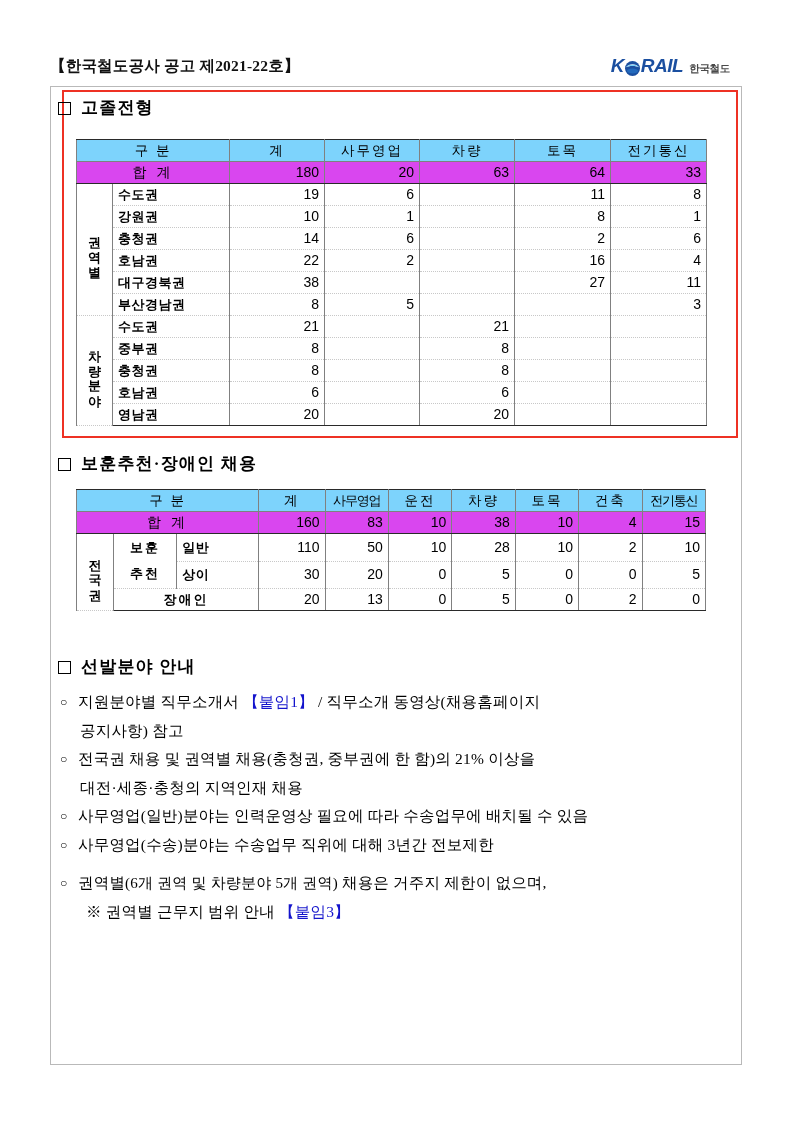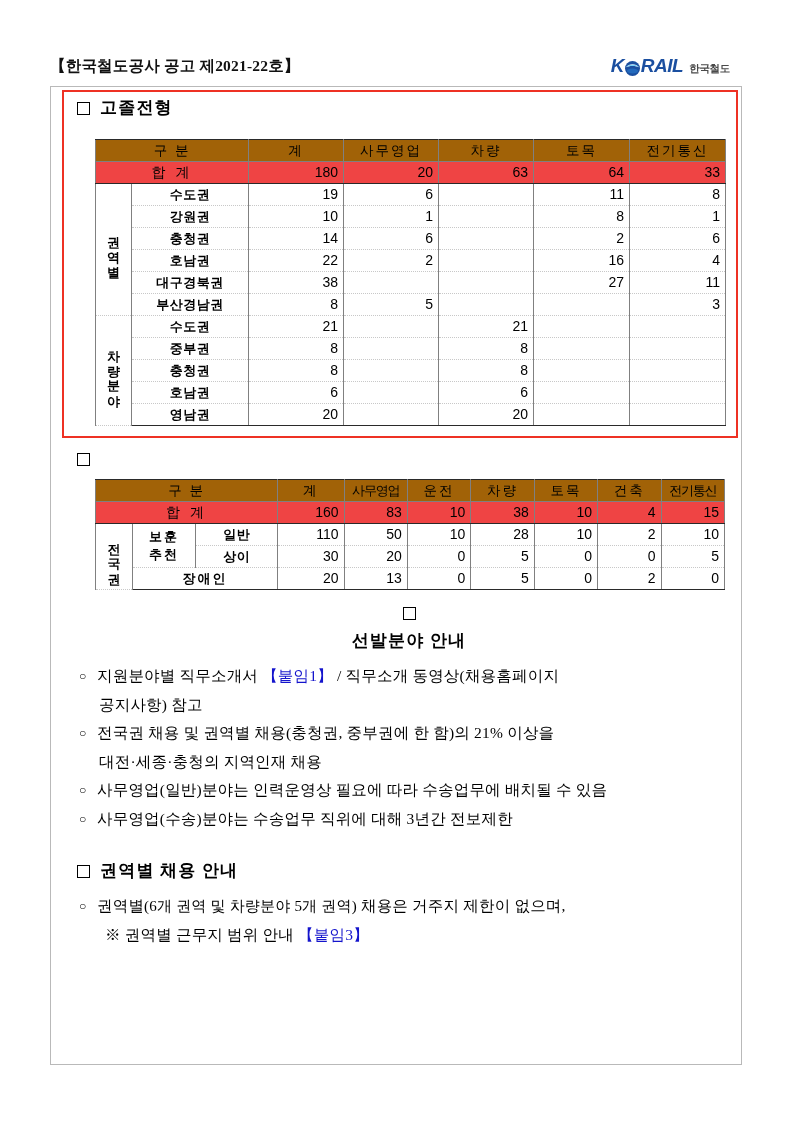--- a/index.html
+++ b/index.html
@@ -68,21 +68,21 @@
     left: 62px; top: 90px;
     width: 676px; height: 348px;
     border: 2px solid #ee3124;
     background: transparent;
     pointer-events: none;
   }
 
   
   .content {
     position: absolute;
-    left: 77px; top: 96px;
+    left: 58px; top: 96px;
     width: 664px;
   }
 
   .section-heading {
     display: flex; align-items: center; gap: 10px;
     font-size: 17px; font-weight: 700; color: #000;
     letter-spacing: 1.2px;
     margin: 0;
   }
   .sq-bullet {
@@ -106,37 +106,37 @@
     border-right: 1px solid #808080;
     border-top: 1px dotted #c8c8c8;
     border-bottom: 1px dotted #c8c8c8;
     padding: 1px 5px;
     height: 21px;
     line-height: 19px;
     white-space: nowrap;
     overflow: hidden;
   }
   table.kt th {
-    background: #a16207;
+    background: #7dd3fc;
     font-weight: 400;
     text-align: center;
     letter-spacing: 2px;
     border-top: 1.6px solid #2a2a2a;
     border-bottom: 1px solid #808080;
     font-size: 13.5px;
   }
   table.kt th.tight { letter-spacing: -1.2px; font-size: 13px; }
   tr.total-row td {
-    background: #ef4444;
+    background: #d946ef;
     border-top: 1px solid #808080;
     border-bottom: 1.6px solid #2a2a2a;
     font-size: 14px;
   }
   td.num { text-align: right; padding-right: 7px; font-size: 14px; }
-  td.lbl { text-align: center; font-weight: 700; letter-spacing: 0.5px; }
+  td.lbl { font-weight: 700; letter-spacing: 0.5px; }
   td.lbl-total { text-align: center; letter-spacing: 3px; }
   td.vert {
     text-align: center;
     writing-mode: vertical-rl;
     letter-spacing: 2px;
     font-weight: 700;
     padding: 2px 0;
     vertical-align: middle;
     border-top: 1px solid #808080;
     border-bottom: 1px solid #808080;
@@ -145,21 +145,21 @@
   tr.last-row td { border-bottom: 1.6px solid #2a2a2a; }
   td.dotted-right { border-right: 1px dotted #555; }
   td.mid { text-align: center; font-weight: 700; letter-spacing: 2px; }
 
   #table1-wrap { margin-top: 20px; margin-left: 18px; }
   #table1 { width: 630px; }
   #table2-wrap { margin-top: 14px; margin-left: 18px; }
   #table2 { width: 630px; }
 
   .heading-2 { margin-top: 26px; }
-  .heading-3 { margin-top: 16px; flex-direction: column; }
+  .heading-3 { margin-top: 44px; }
   .heading-4 { margin-top: 26px; }
 
   
   .bullets { margin-top: 10px; }
   .bullet-row {
     display: flex;
     align-items: flex-start;
     font-size: 15.5px;
     line-height: 28px;
     color: #000;
@@ -344,20 +344,21 @@
             <td class="num">20</td>
             <td class="num"></td>
             <td class="num"></td>
           </tr>
         </tbody>
       </table>
     </div>
 
     <div class="section-heading heading-2">
       <span class="sq-bullet"></span>
+      <span>보훈추천·장애인 채용</span>
     </div>
 
     <div id="table2-wrap">
       <table class="kt" id="table2">
         <colgroup>
           <col style="width:36px">
             <col style="width:62px">
             <col style="width:80px">
           <col style="width:65px">
             <col style="width:62px">
@@ -385,21 +386,21 @@
             <td class="num">160</td>
             <td class="num">83</td>
             <td class="num">10</td>
             <td class="num">38</td>
             <td class="num">10</td>
             <td class="num">4</td>
             <td class="num">15</td>
           </tr>
           <tr>
             <td class="vert grp-top" rowspan="3">전국권</td>
-            <td class="mid grp-top dotted-right" rowspan="2" style="line-height:18px;white-space:pre-line">보훈
+            <td class="mid grp-top dotted-right" rowspan="2" style="line-height:26px;white-space:pre-line">보훈
 추천</td>
             <td class="lbl grp-top">일반</td>
             <td class="num grp-top">110</td>
             <td class="num grp-top">50</td>
             <td class="num grp-top">10</td>
             <td class="num grp-top">28</td>
             <td class="num grp-top">10</td>
             <td class="num grp-top">2</td>
             <td class="num grp-top">10</td>
           </tr>
@@ -445,24 +446,20 @@
         <div class="bullet-row">
           <span class="circ">○</span>
           <span class="btext"><span>사무영업(일반)분야는 인력운영상 필요에 따라 수송업무에 배치될 수 있음</span></span>
         </div>
         <div class="bullet-row">
           <span class="circ">○</span>
           <span class="btext"><span>사무영업(수송)분야는 수송업무 직위에 대해 3년간 전보제한</span></span>
         </div>
       </div>
 
-    <div class="section-heading heading-4">
-      <span class="sq-bullet"></span>
-      <span>권역별 채용 안내</span>
-    </div>
     <div class="bullets" id="region-bullets">
         <div class="bullet-row">
           <span class="circ">○</span>
           <span class="btext"><span>권역별</span><span class="small-inline">(6개 권역 및 차량분야 5개 권역)</span><span> 채용은 거주지 제한이 없으며,</span></span>
         </div>
         <div class="note-line"><span>※ 권역별 근무지 범위 안내 </span><span class="attach">【붙임3】</span></div>
       </div>
 
   </div>
 </div>

